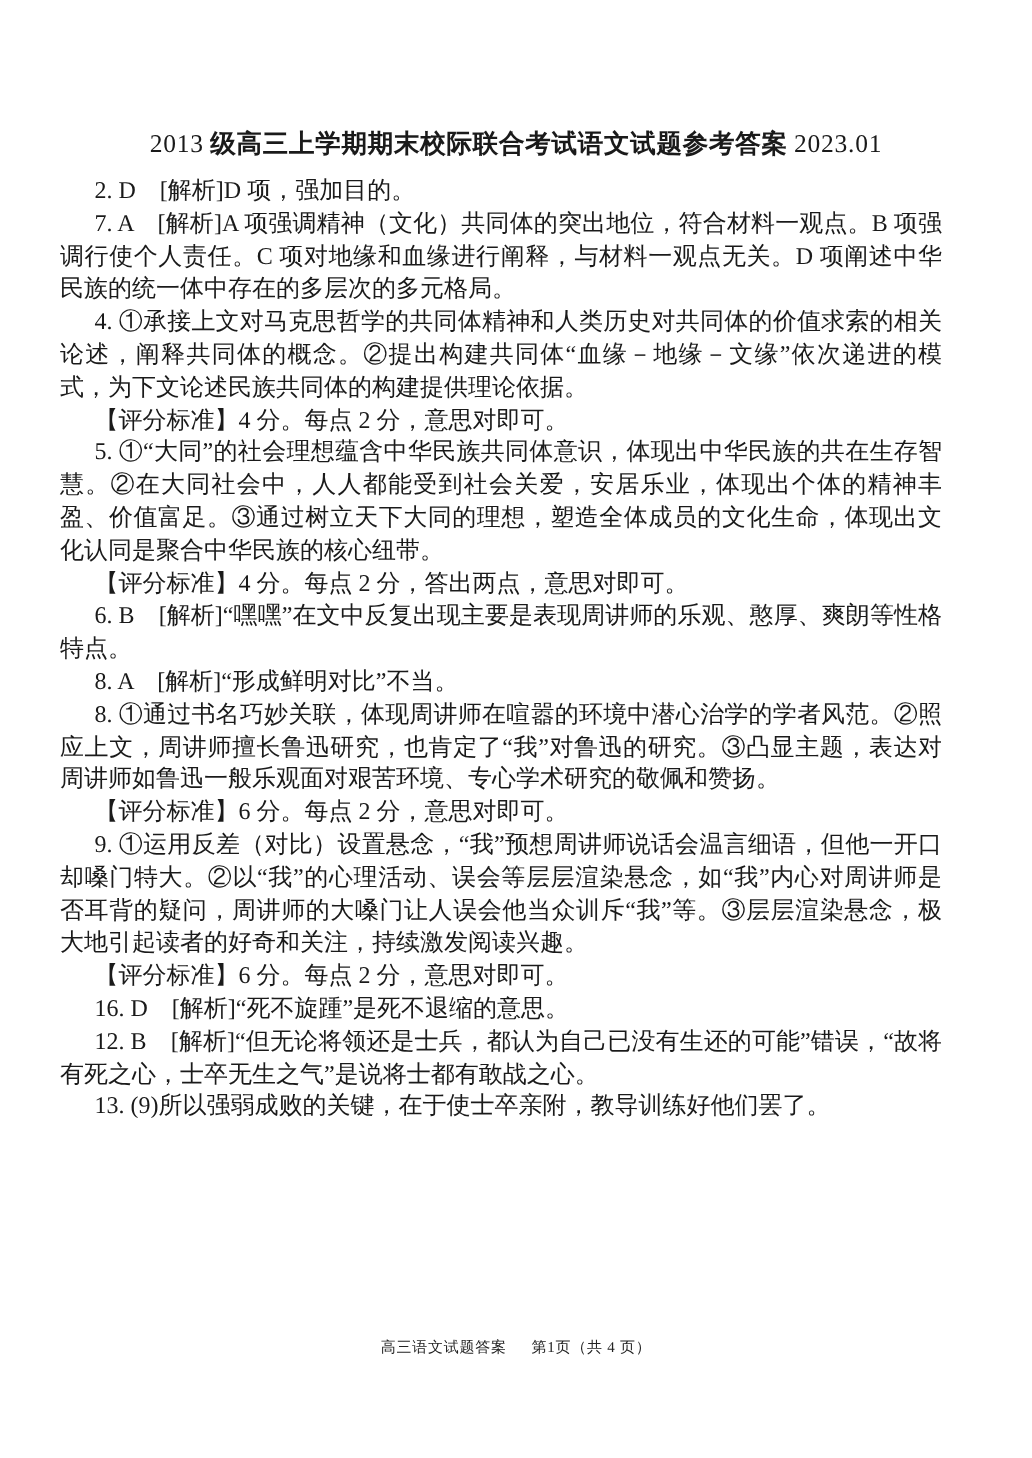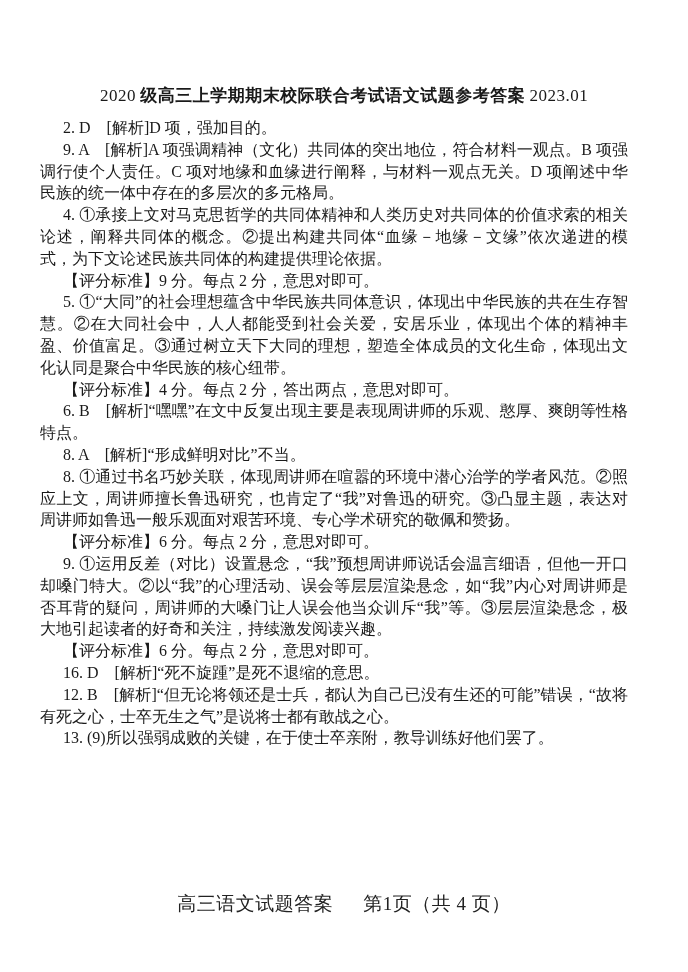--- a/index.html
+++ b/index.html
@@ -49,42 +49,42 @@
     margin: 0;
     padding: 0;
     text-indent: 23px;
   }
   .page-footer {
     position: absolute;
     left: 0;
     right: 0;
     top: 891px;
     text-align: center;
-    font-size: 19px;
+    font-size: 10px;
     color: #222222;
     letter-spacing: 0.5px;
   }
 </style>
 </head>
 <body>
 
 <div class="page">
 
   <div class="doc-title">
-    <span class="title-year">2020</span>
+    <span class="title-year">2013</span>
     <span> </span>
     <span class="title-main">级高三上学期期末校际联合考试语文试题参考答案</span>
     <span class="title-date">2023.01</span>
   </div>
 
   <div class="content">
     <p>2. D　[解析]D 项，强加目的。</p>
-    <p>9. A　[解析]A 项强调精神（文化）共同体的突出地位，符合材料一观点。B 项强调行使个人责任。C 项对地缘和血缘进行阐释，与材料一观点无关。D 项阐述中华民族的统一体中存在的多层次的多元格局。</p>
+    <p>7. A　[解析]A 项强调精神（文化）共同体的突出地位，符合材料一观点。B 项强调行使个人责任。C 项对地缘和血缘进行阐释，与材料一观点无关。D 项阐述中华民族的统一体中存在的多层次的多元格局。</p>
     <p>4. ①承接上文对马克思哲学的共同体精神和人类历史对共同体的价值求索的相关论述，阐释共同体的概念。②提出构建共同体“血缘－地缘－文缘”依次递进的模式，为下文论述民族共同体的构建提供理论依据。</p>
-    <p>【评分标准】9 分。每点 2 分，意思对即可。</p>
+    <p>【评分标准】4 分。每点 2 分，意思对即可。</p>
     <p>5. ①“大同”的社会理想蕴含中华民族共同体意识，体现出中华民族的共在生存智慧。②在大同社会中，人人都能受到社会关爱，安居乐业，体现出个体的精神丰盈、价值富足。③通过树立天下大同的理想，塑造全体成员的文化生命，体现出文化认同是聚合中华民族的核心纽带。</p>
     <p>【评分标准】4 分。每点 2 分，答出两点，意思对即可。</p>
     <p>6. B　[解析]“嘿嘿”在文中反复出现主要是表现周讲师的乐观、憨厚、爽朗等性格特点。</p>
     <p>8. A　[解析]“形成鲜明对比”不当。</p>
     <p>8. ①通过书名巧妙关联，体现周讲师在喧嚣的环境中潜心治学的学者风范。②照应上文，周讲师擅长鲁迅研究，也肯定了“我”对鲁迅的研究。③凸显主题，表达对周讲师如鲁迅一般乐观面对艰苦环境、专心学术研究的敬佩和赞扬。</p>
     <p>【评分标准】6 分。每点 2 分，意思对即可。</p>
     <p>9. ①运用反差（对比）设置悬念，“我”预想周讲师说话会温言细语，但他一开口却嗓门特大。②以“我”的心理活动、误会等层层渲染悬念，如“我”内心对周讲师是否耳背的疑问，周讲师的大嗓门让人误会他当众训斥“我”等。③层层渲染悬念，极大地引起读者的好奇和关注，持续激发阅读兴趣。</p>
     <p>【评分标准】6 分。每点 2 分，意思对即可。</p>
     <p>16. D　[解析]“死不旋踵”是死不退缩的意思。</p>
     <p>12. B　[解析]“但无论将领还是士兵，都认为自己已没有生还的可能”错误，“故将有死之心，士卒无生之气”是说将士都有敢战之心。</p>

